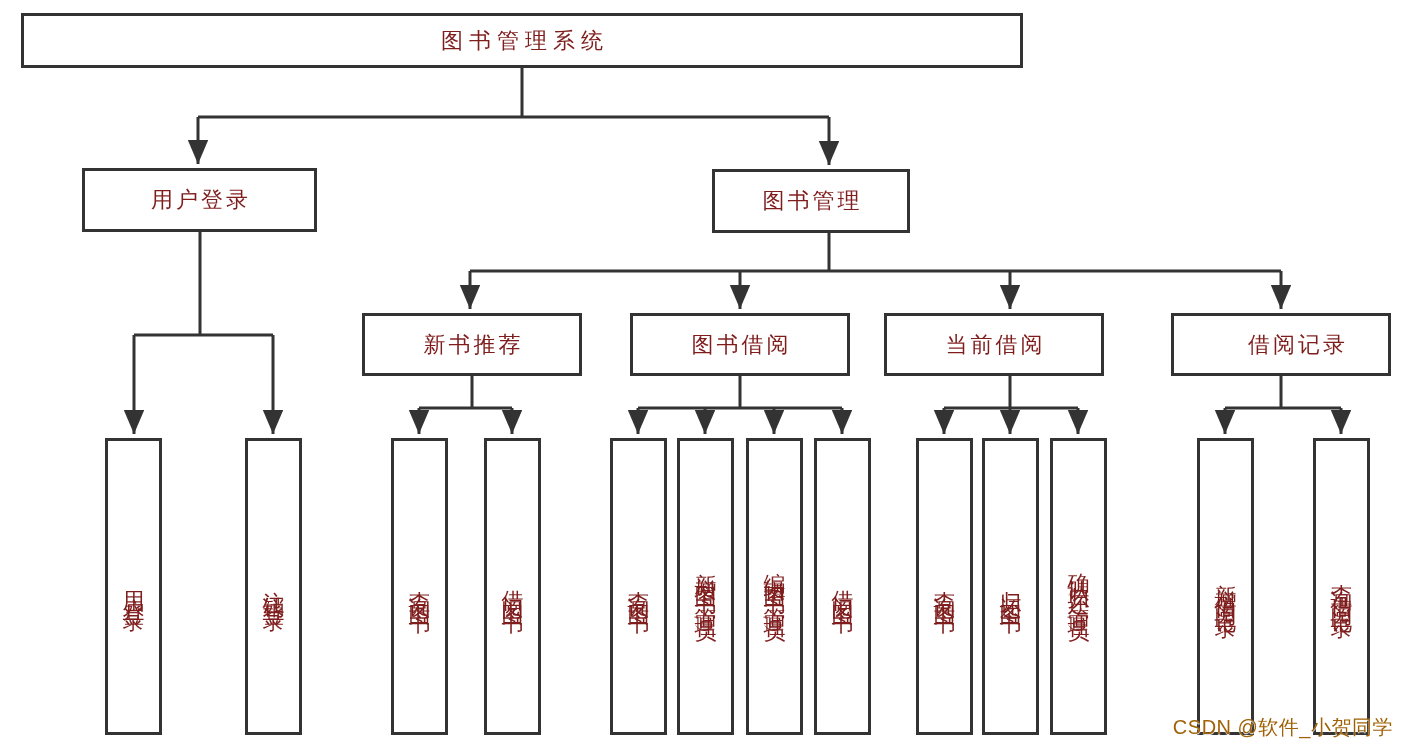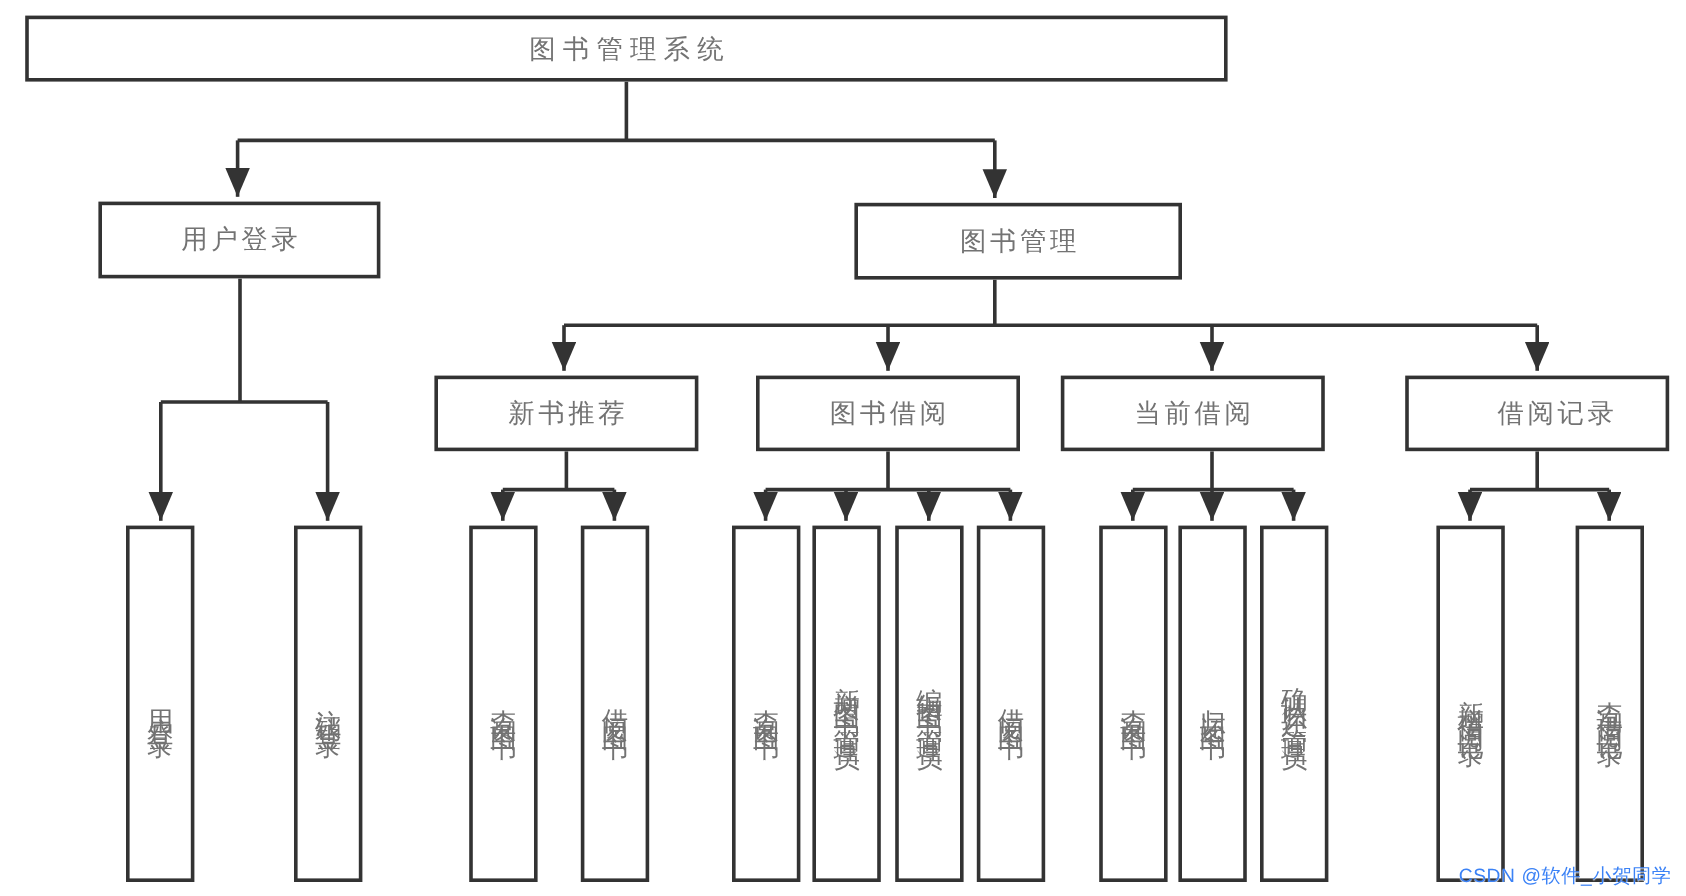--- a/index.html
+++ b/index.html
@@ -14,34 +14,34 @@
   #connectors {
     position: absolute;
     left: 0; top: 0;
     width: 1405px; height: 747px;
   }
   .box {
     position: absolute;
     box-sizing: border-box;
     background: #ffffff;
     border: 3px solid #333333;
-    color: #737373;
+    color: #7f1d1d;
     display: flex;
     align-items: center;
     justify-content: center;
     font-size: 22px;
     letter-spacing: 3px;
     text-indent: 3px;
     white-space: nowrap;
     text-align: right;
   }
   .root-box   { left: 21px;  top: 13px;  width: 1002px; height: 55px; letter-spacing: 6px; text-indent: 6px; }
   .lvl2       { top: 168px; height: 64px; width: 235px; }
   .b-user     { left: 82px; }
-  .b-mgmt     { left: 712px; top: 169px; width: 273px; }
+  .b-mgmt     { left: 712px; top: 169px; width: 198px; }
   .lvl3       { top: 313px; height: 63px; width: 220px; }
   .b-rec      { left: 362px; }
   .b-bor      { left: 630px; }
   .b-cur      { left: 884px; }
   .b-rcd      { left: 1171px; padding-left: 31px; }
   .leaf {
     top: 438px; height: 297px; width: 57px;
     writing-mode: vertical-rl;
     letter-spacing: 7px;
     text-indent: 0;
@@ -50,22 +50,22 @@
   }
   .l-u1 { left: 105px; }  .l-u2 { left: 245px; }
   .l-r1 { left: 391px; }  .l-r2 { left: 484px; }
   .l-b1 { left: 610px; }  .l-b2 { left: 677px; }  .l-b3 { left: 746px; }  .l-b4 { left: 814px; }
   .l-c1 { left: 916px; }  .l-c2 { left: 982px; }  .l-c3 { left: 1050px; }
   .l-d1 { left: 1197px; } .l-d2 { left: 1313px; }
   .watermark {
     position: absolute;
     right: 12px;
     bottom: 6px;
-    color: #3b82f6;
-    font-size: 16px;
+    color: #a16207;
+    font-size: 20px;
     letter-spacing: 0.5px;
     text-shadow: 0 1px 1px #ffffff;
     pointer-events: none;
   }
 </style>
 </head>
 <body>
 
 <div id="stage">
 

